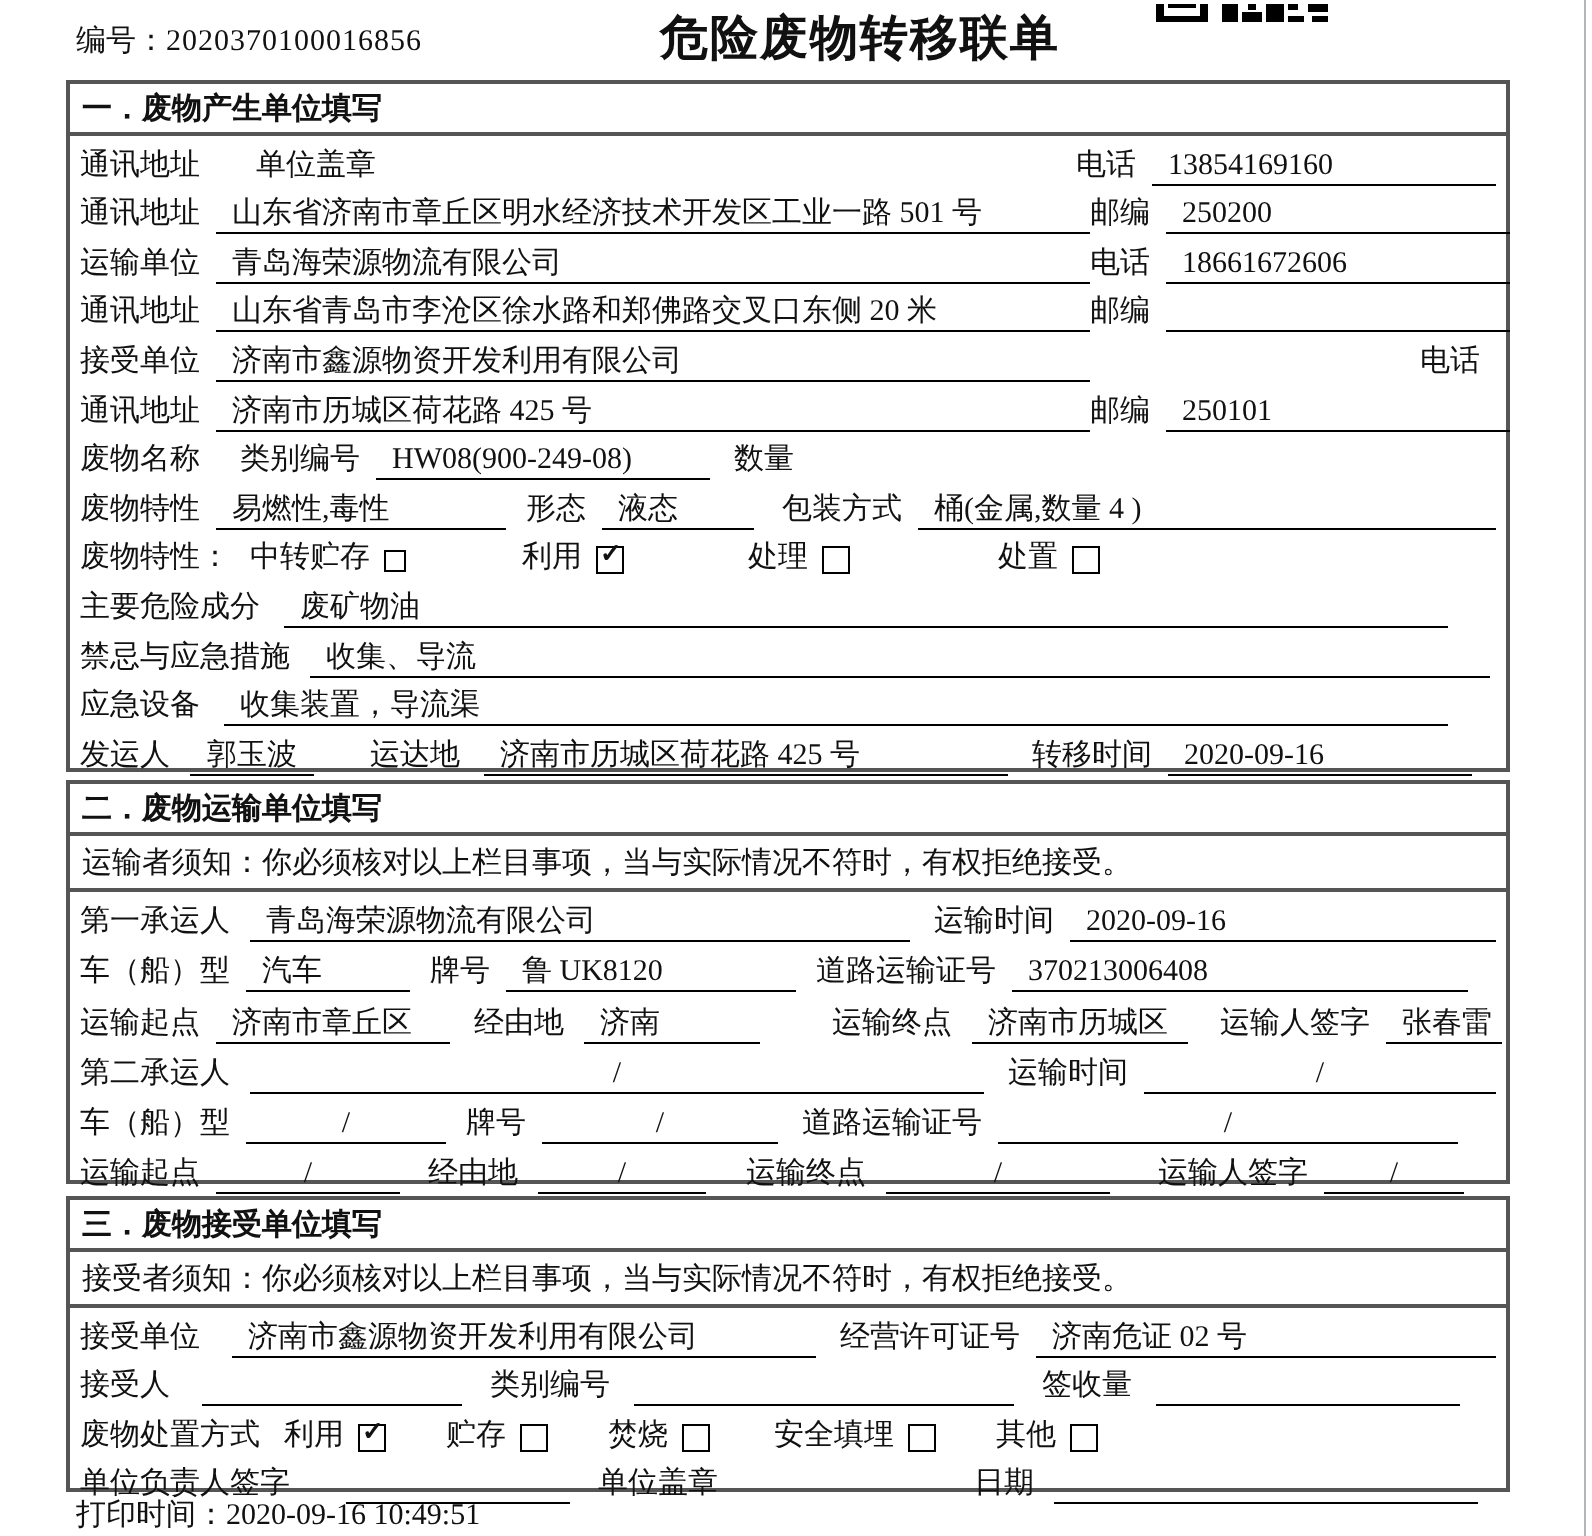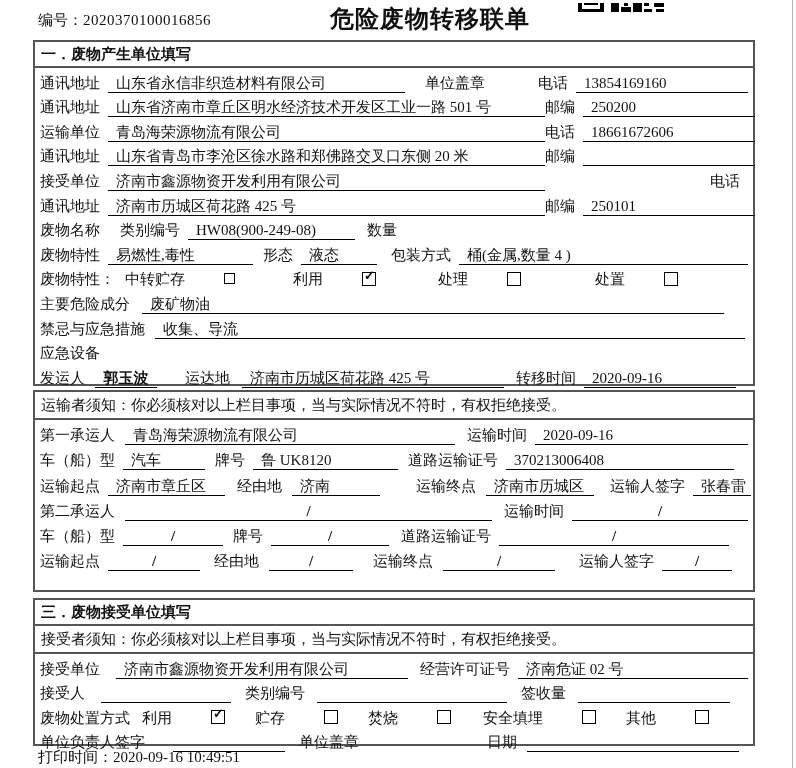--- a/index.html
+++ b/index.html
@@ -24,31 +24,31 @@
   #s1{top:40px;height:346px;}
   #s2{top:390px;height:202px;}
   #s3{top:598px;height:148px;}
   
   .row{display:flex;align-items:flex-end;padding:0 5px 0 5px;height:24.6px;box-sizing:border-box;white-space:nowrap;}
   #s2 .row{height:25.2px;}
   #s3 .row{height:24.5px;}
   .row span{line-height:19px;}
   .lbl{flex:none;}
   .u{flex:none;display:inline-block;border-bottom:1px solid #000;height:19px;box-sizing:border-box;padding-left:8px;overflow:hidden;}
-  .u.c{text-align:center;padding-left:0;font-weight:bold;}
+  .u.c{text-align:center;padding-left:0;}
   .u.grow{flex:1 1 auto;}
   .g8{width:8px;flex:none;}.g10{width:10px;flex:none;}.g12{width:12px;flex:none;}
   .g14{width:14px;flex:none;}.g16{width:16px;flex:none;}.g20{width:20px;flex:none;}
   .g24{width:24px;flex:none;}.g28{width:28px;flex:none;}.g36{width:36px;flex:none;}
   .rgt{margin-left:auto;display:flex;align-items:flex-end;flex:none;}
   
   .cb{flex:none;display:inline-block;width:12px;height:12px;border:1px solid #000;margin:0 0 2px 7px;position:relative;background:#fff;}
   .cb.small{width:9px;height:9px;margin-bottom:3px;}
   .cb .mark{position:absolute;left:1px;top:-4px;font-size:13px;line-height:13px;font-weight:bold;}
-  .opt{display:flex;align-items:center;flex:none;gap:32px;}
+  .opt{display:flex;align-items:flex-end;flex:none;}
   
   .print-time{position:absolute;left:38px;top:748px;}
 </style>
 </head>
 <body>
 
 <div class="page">
   <div class="page-edge"></div>
 
   <div class="serial">
@@ -71,21 +71,20 @@
         <rect x="78" y="6" width="8" height="3" fill="#000"></rect>
     </svg>
   </div>
 
   <div class="sect" id="s1">
     <div class="sect-h">一．废物产生单位填写</div>
 
     <div class="row">
       <span class="lbl">通讯地址</span>
         <span class="g8"></span>
-      <span class="u" style="width:297px">山东省永信非织造材料有限公司</span>
         <span class="g20"></span>
       <span class="lbl">单位盖章</span>
       <span class="rgt">
           <span class="lbl">电话</span>
           <span class="g8"></span>
           <span class="u" style="width:172px">13854169160</span>
         </span>
     </div>
 
     <div class="row">
@@ -202,38 +201,40 @@
 
     <div class="row">
       <span class="lbl">禁忌与应急措施</span>
         <span class="g10"></span>
       <span class="u" style="width:590px">收集、导流</span>
     </div>
 
     <div class="row">
       <span class="lbl">应急设备</span>
         <span class="g12"></span>
+      <span class="u" style="width:612px">收集装置，导流渠</span>
     </div>
 
     <div class="row">
       <span class="lbl">发运人</span>
         <span class="g10"></span>
       <span class="u c" style="width:62px">郭玉波</span>
         <span class="g28"></span>
       <span class="lbl">运达地</span>
         <span class="g12"></span>
       <span class="u" style="width:262px">济南市历城区荷花路 425 号</span>
         <span class="g12"></span>
       <span class="lbl">转移时间</span>
         <span class="g8"></span>
       <span class="u" style="width:152px">2020-09-16</span>
     </div>
   </div>
 
   <div class="sect" id="s2">
+    <div class="sect-h">二．废物运输单位填写</div>
     <div class="notice">运输者须知：你必须核对以上栏目事项，当与实际情况不符时，有权拒绝接受。</div>
 
     <div class="row">
       <span class="lbl">第一承运人</span>
         <span class="g10"></span>
       <span class="u" style="width:330px">青岛海荣源物流有限公司</span>
         <span class="g12"></span>
       <span class="lbl">运输时间</span>
         <span class="g8"></span>
       <span class="u grow">2020-09-16</span>

